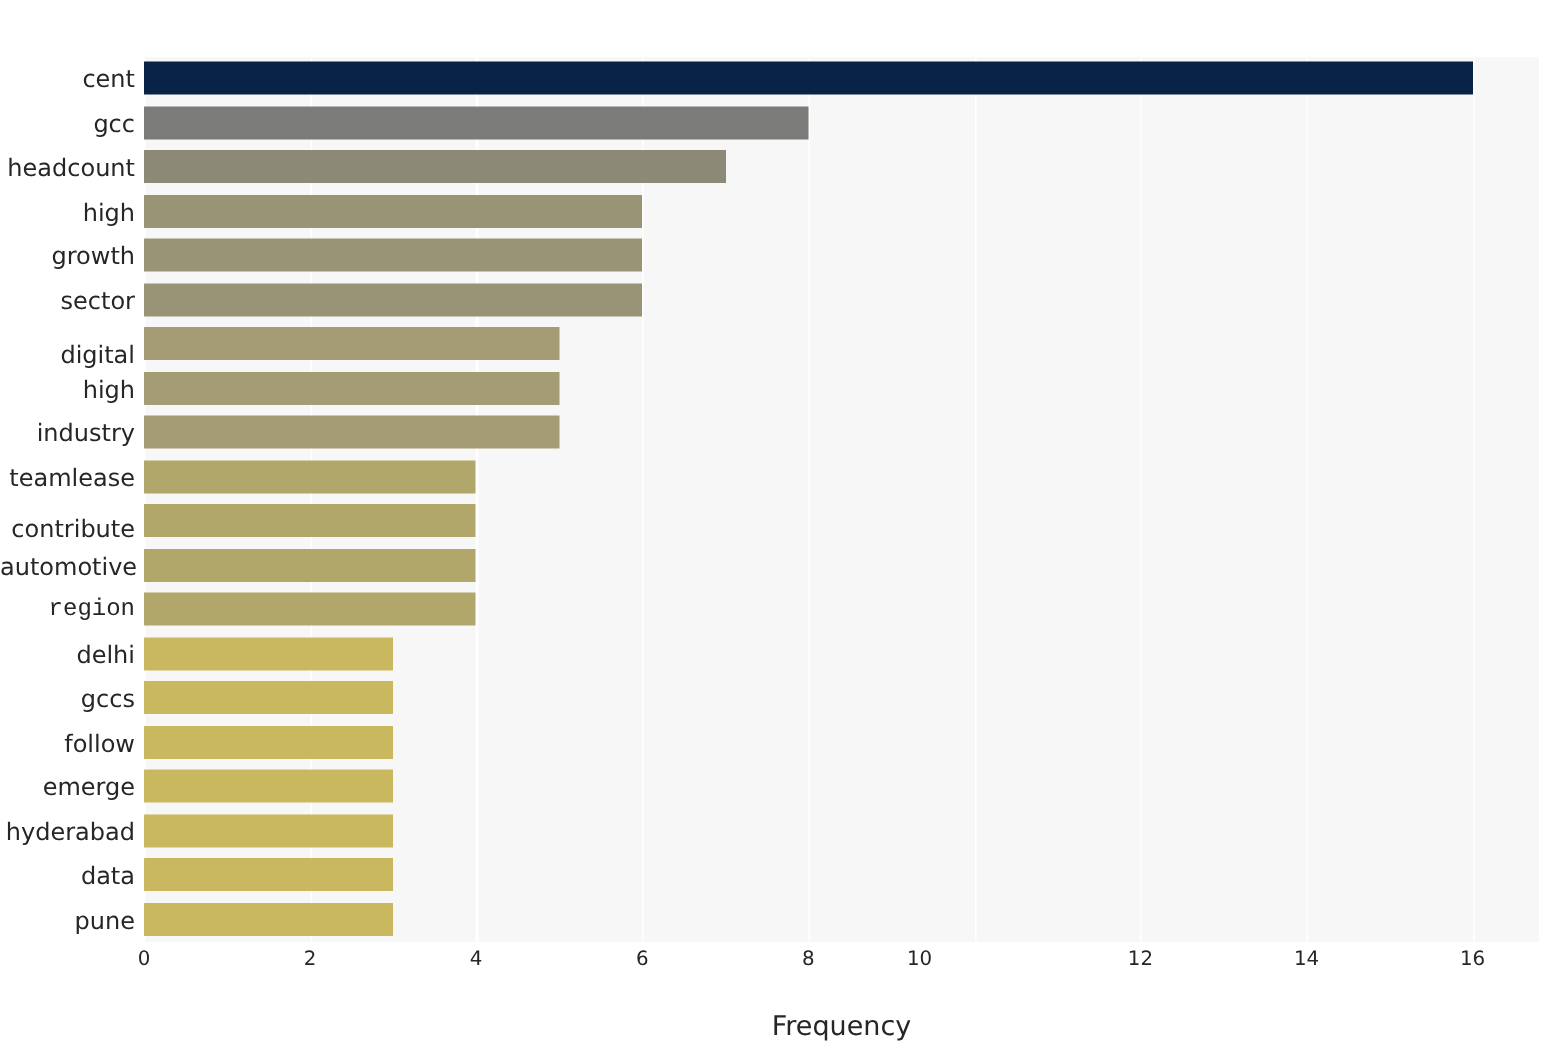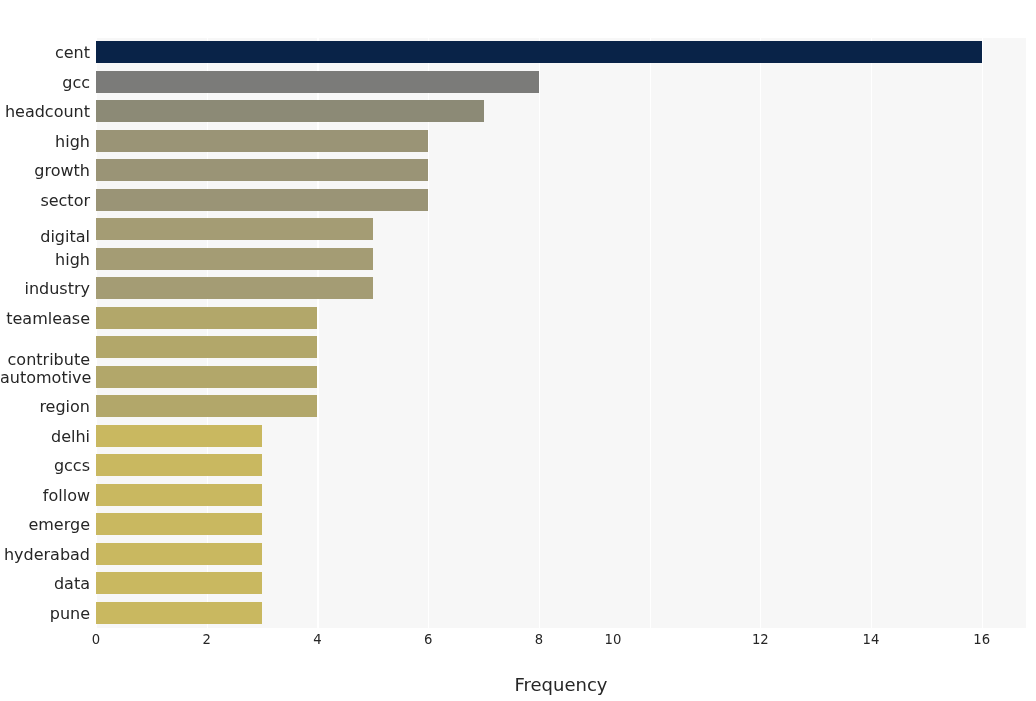--- a/index.html
+++ b/index.html
@@ -194,23 +194,23 @@
       <div class="ylabel" style="top: 0px; height: 29.5px; line-height: 29.5px;">cent</div>
       <div class="ylabel" style="top: 29.5px; height: 29.5px; line-height: 29.5px;">gcc</div>
       <div class="ylabel" style="top: 59px; height: 29.5px; line-height: 29.5px;">headcount</div>
       <div class="ylabel" style="top: 88.5px; height: 29.5px; line-height: 29.5px;">high</div>
       <div class="ylabel" style="top: 118px; height: 29.5px; line-height: 29.5px;">growth</div>
       <div class="ylabel" style="top: 147.5px; height: 29.5px; line-height: 29.5px;">sector</div>
       <div class="ylabel" style="top: 184px; height: 29.5px; line-height: 29.5px; padding-left: 36px;">digital</div>
       <div class="ylabel" style="top: 206.5px; height: 29.5px; line-height: 29.5px;">high</div>
       <div class="ylabel" style="top: 236px; height: 29.5px; line-height: 29.5px;">industry</div>
       <div class="ylabel" style="top: 265.5px; height: 29.5px; line-height: 29.5px;">teamlease</div>
-      <div class="ylabel" style="top: 307px; height: 29.5px; line-height: 29.5px;">contribute</div>
+      <div class="ylabel" style="top: 300px; height: 29.5px; line-height: 29.5px;">contribute</div>
       <div class="ylabel" style="top: 324.5px; height: 29.5px; line-height: 29.5px;">automotive</div>
-      <div class="ylabel" style="top: 354px; height: 29.5px; line-height: 29.5px;">region</div>
+      <div class="ylabel" style="top: 354px; height: 29.5px; line-height: 29.5px; font-family: Liberation Mono, monospace;">region</div>
       <div class="ylabel" style="top: 383.5px; height: 29.5px; line-height: 29.5px;">delhi</div>
       <div class="ylabel" style="top: 413px; height: 29.5px; line-height: 29.5px;">gccs</div>
       <div class="ylabel" style="top: 442.5px; height: 29.5px; line-height: 29.5px;">follow</div>
       <div class="ylabel" style="top: 472px; height: 29.5px; line-height: 29.5px;">emerge</div>
       <div class="ylabel" style="top: 501.5px; height: 29.5px; line-height: 29.5px;">hyderabad</div>
       <div class="ylabel" style="top: 531px; height: 29.5px; line-height: 29.5px;">data</div>
       <div class="ylabel" style="top: 560.5px; height: 29.5px; line-height: 29.5px;">pune</div>
     </div>
 
   <div id="xticks">

